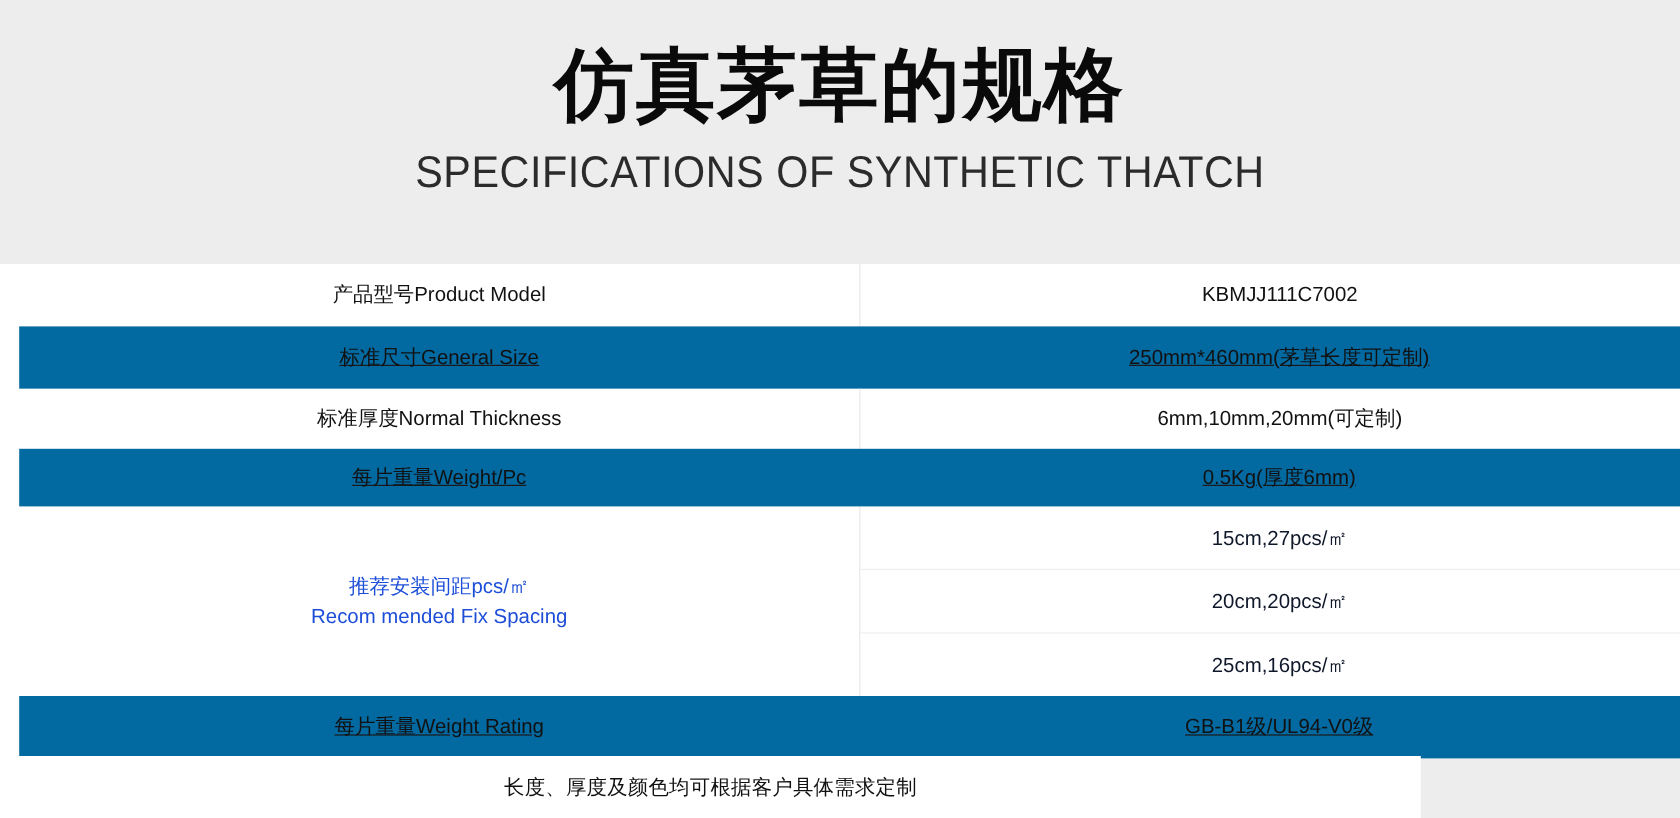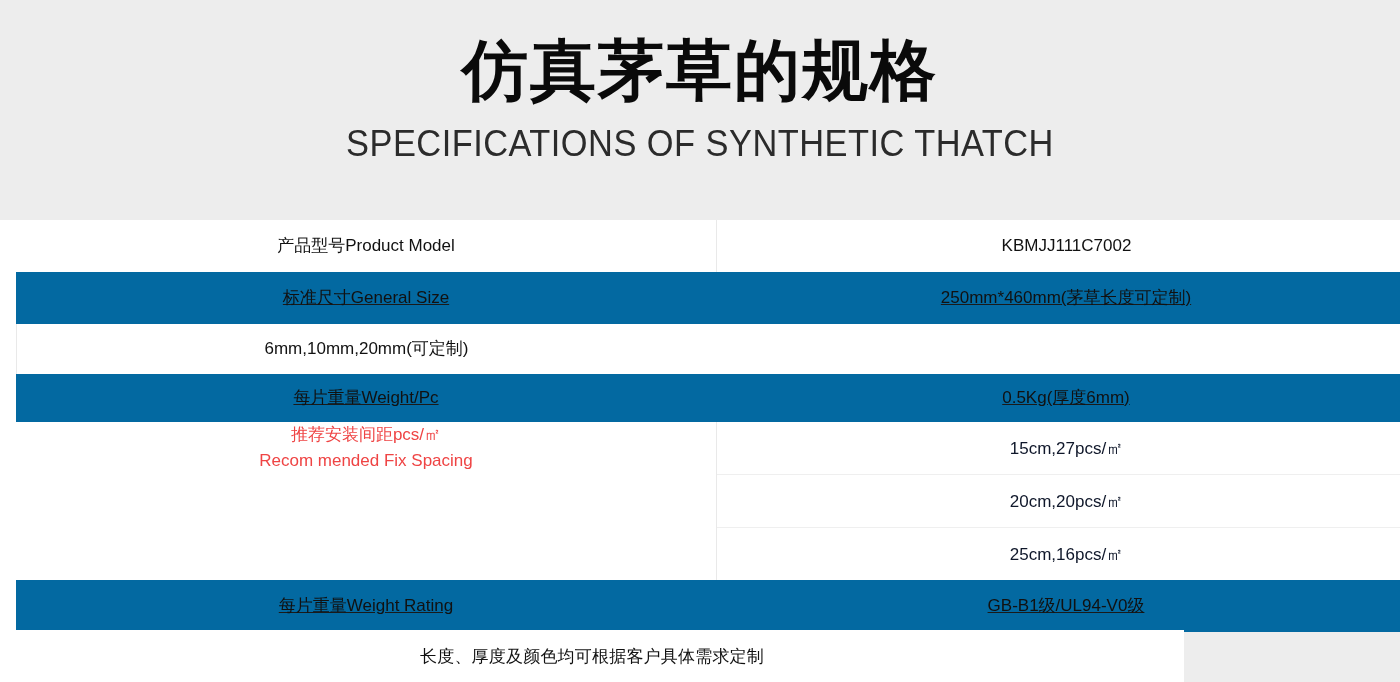--- a/index.html
+++ b/index.html
@@ -109,25 +109,26 @@
   
   .row-merged {
     display: flex;
     width: 100%;
     background: #ffffff;
   }
   .merged-label {
     width: 700px;
     box-sizing: border-box;
     display: flex;
+    align-items: center;
     justify-content: center;
     text-align: center;
     font-size: 17px;
     line-height: 1.5;
-    color: #ef4444;
+    color: #1d4ed8;
     padding: 0 12px;
   }
   .merged-values {
     width: 700px;
     box-sizing: border-box;
     border-left: 1px solid #e9e9e9;
     display: flex;
     flex-direction: column;
   }
   .sub-row {
@@ -178,20 +179,21 @@
       <div class="cell-label">产品型号Product Model</div>
       <div class="cell-value">KBMJJ111C7002</div>
     </div>
 
     <div class="row alt h52">
       <div class="cell-label">标准尺寸General Size</div>
       <div class="cell-value">250mm*460mm(茅草长度可定制)</div>
     </div>
 
     <div class="row h50">
+      <div class="cell-label">标准厚度Normal Thickness</div>
       <div class="cell-value">6mm,10mm,20mm(可定制)</div>
     </div>
 
     <div class="row alt h48">
       <div class="cell-label">每片重量Weight/Pc</div>
       <div class="cell-value">0.5Kg(厚度6mm)</div>
     </div>
 
     <div class="row-merged">
       <div class="merged-label">

